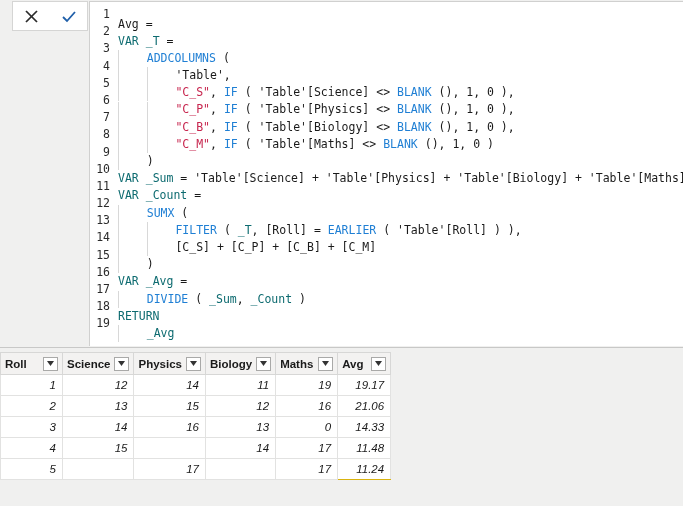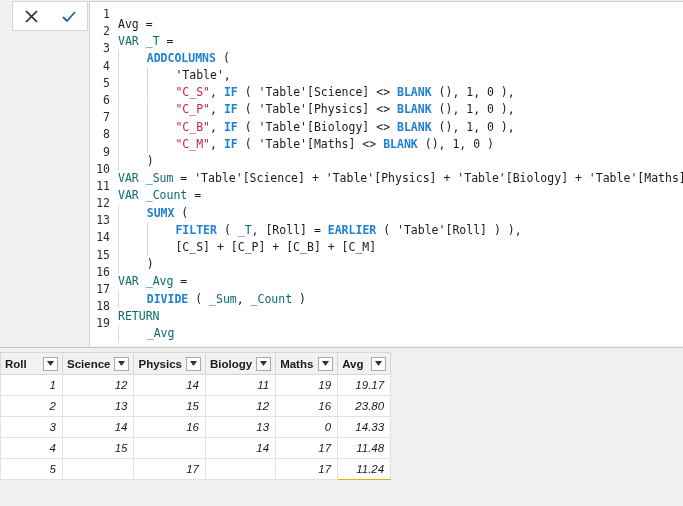--- a/index.html
+++ b/index.html
@@ -92,21 +92,21 @@
     display: inline-block;
     width: 0;
     border-left: 1px solid #d8d8d8;
     height: 17px;
     vertical-align: bottom;
     position: relative;
   }
 
   .t-key   { color: #0d6b70; }   
   .t-var   { color: #0d6b70; }
-  .t-fn    { color: #1f7fd4; font-weight: bold; }   
+  .t-fn    { color: #1f7fd4; }   
   .t-str   { color: #c7254e; }   
   .t-plain { color: #1a1a1a; }
 
   
   #splitter {
     position: absolute;
     left: 0; top: 347px;
     width: 683px;
     height: 4px;
     background: #f0f0ef;
@@ -290,21 +290,21 @@
           <td>11</td>
           <td>19</td>
           <td class="hl-col">19.17</td>
         </tr>
         <tr>
           <td>2</td>
           <td>13</td>
           <td>15</td>
           <td>12</td>
           <td>16</td>
-          <td class="hl-col">23.80</td>
+          <td class="hl-col">21.06</td>
         </tr>
         <tr>
           <td>3</td>
           <td>14</td>
           <td>16</td>
           <td>13</td>
           <td>0</td>
           <td class="hl-col">14.33</td>
         </tr>
         <tr>

